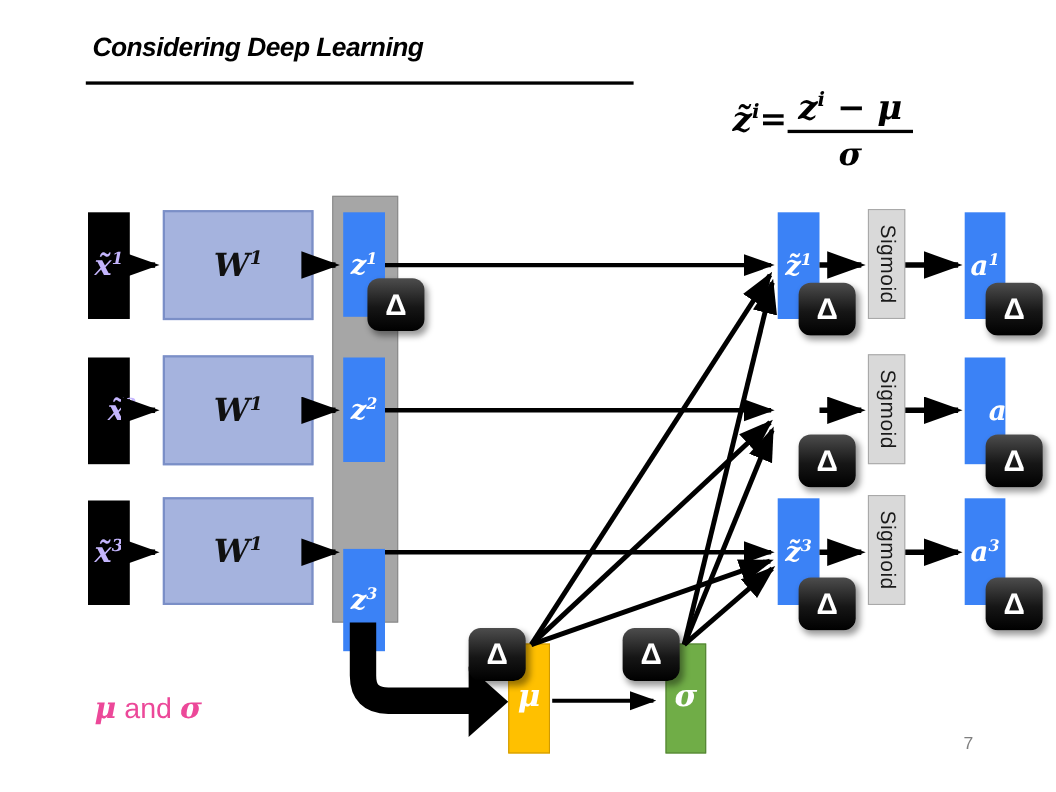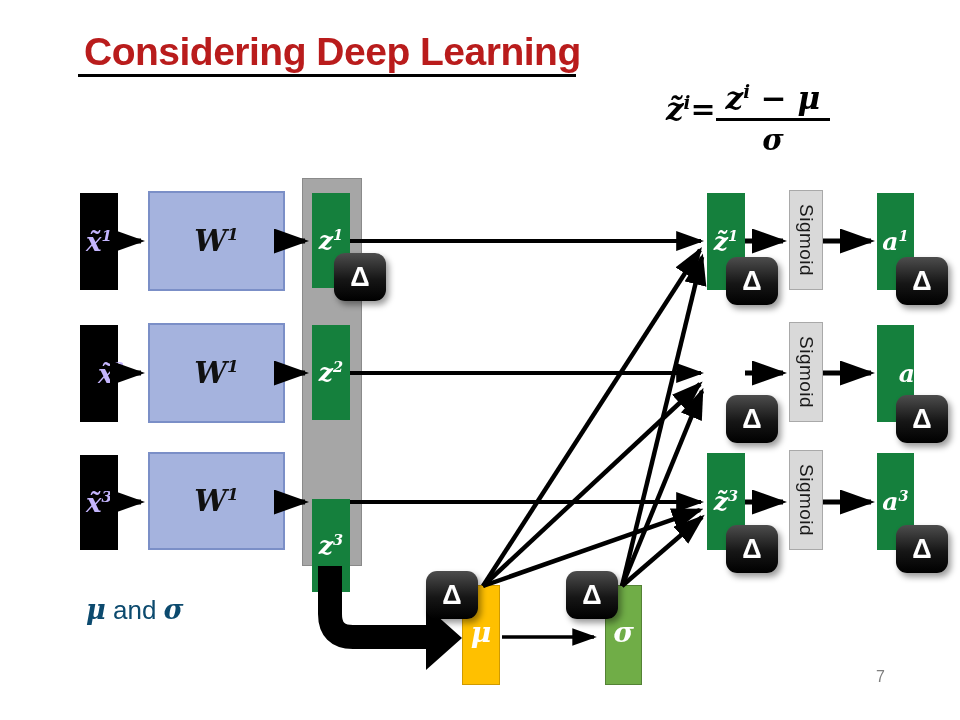--- a/index.html
+++ b/index.html
@@ -3,46 +3,46 @@
 <meta charset="utf-8">
 <style>
   html,body{margin:0;padding:0;background:#ffffff;}
   #slide{
     position:relative;width:960px;height:720px;background:#ffffff;
     overflow:hidden;font-family:"Liberation Sans",sans-serif;
   }
   
   .title{
     position:absolute;left:84px;top:30px;
-    font-size:39px;font-weight:bold;color:#b91c1c;
+    font-size:24px;font-weight:bold;font-style:italic;color:#000000;
     letter-spacing:-0.5px;white-space:nowrap;
   }
   .title-underline{position:absolute;left:78px;top:74px;width:498px;height:3px;background:#000;}
   .math{font-family:"DejaVu Serif","Liberation Serif",serif;font-style:italic;font-weight:bold;}
   sup{font-size:0.58em;vertical-align:super;line-height:0;}
   
   .formula{position:absolute;left:666px;top:60px;display:flex;align-items:center;gap:0;color:#000;}
   .formula .lhs{font-size:31px;}
   .formula .eq{font-size:30px;font-weight:bold;font-family:"DejaVu Serif",serif;}
   .frac{display:flex;flex-direction:column;align-items:center;}
   .frac .num{font-size:31px;padding:0 10px 2px 10px;margin-top:20px;}
   .frac .bar{width:100%;height:3px;background:#000;}
   .frac .den{font-size:29px;padding-top:2px;}
   
-  .note{position:absolute;left:86px;top:590px;font-size:26px;color:#0c4a6e;line-height:1.5;text-align:right;}
+  .note{position:absolute;left:86px;top:625px;font-size:26px;color:#ec4899;line-height:1.5;text-align:right;}
   .note .math{font-size:27px;}
   
   .pagenum{position:absolute;left:876px;top:668px;font-size:16px;color:#7f7f7f;}
   
   .box{position:absolute;display:flex;align-items:center;justify-content:center;box-sizing:border-box;}
   .lbl{white-space:nowrap;}
   .input-box{background:#000000;color:#c4b5fd;font-size:26px;}
   .weight-box{background:#a5b3de;border:2px solid #7b8fc7;color:#111;font-size:29px;}
   .graybar{position:absolute;background:#a6a6a6;border:1px solid #8a8a8a;box-sizing:border-box;}
-  .node-box{background:#15803d;color:#ffffff;font-size:25px;}
+  .node-box{background:#3b82f6;color:#ffffff;font-size:25px;}
   .sigmoid-box{
     background:#d9d9d9;border:1px solid #a9a9a9;color:#1a1a1a;
     writing-mode:vertical-rl;font-size:19px;letter-spacing:0.5px;
     display:flex;align-items:center;justify-content:center;position:absolute;box-sizing:border-box;
   }
   .mu-box{background:#ffc000;border:1px solid #d09a00;color:#fff;font-size:28px;align-items:flex-start;padding-top:30px;}
   .sigma-box{background:#70ad47;border:1px solid #548235;color:#fff;font-size:28px;align-items:flex-start;padding-top:30px;}
   
   .badge{
     position:absolute;width:52px;height:48px;border-radius:11px;

